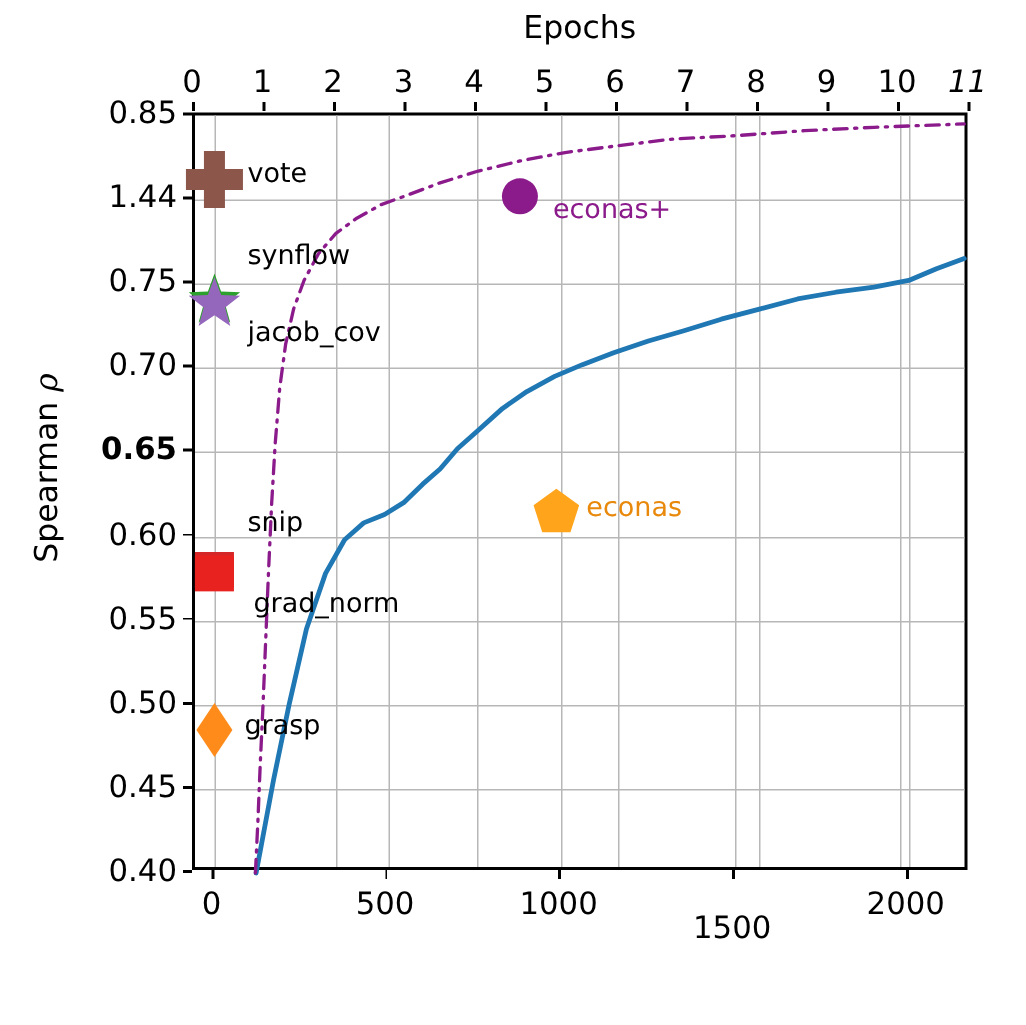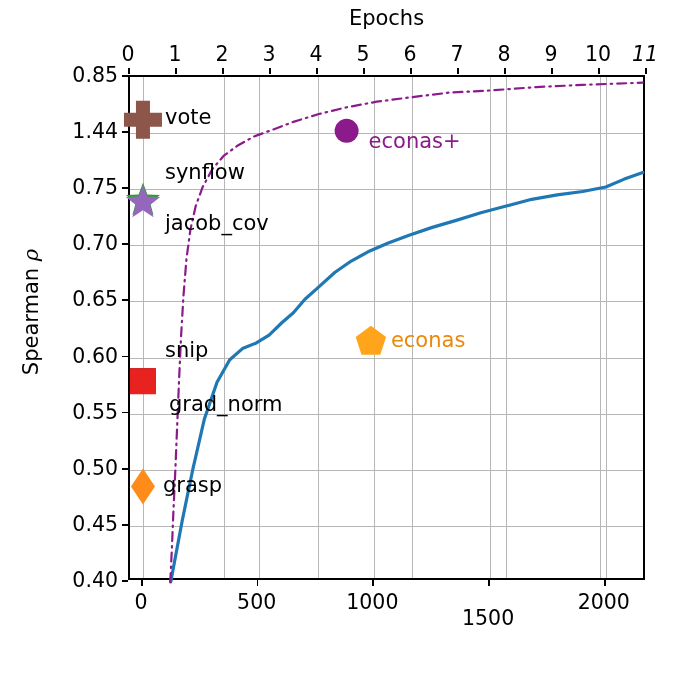--- a/index.html
+++ b/index.html
@@ -47,21 +47,21 @@
     transform:rotate(-90deg);
     transform-origin:center center;
     text-align:center;font-size:21px;color:#000;
   }
   #ylabel i{font-family:"DejaVu Serif","Liberation Serif",serif;font-style:italic;}
 
   
   #curves{position:absolute;left:0;top:0;width:517px;height:505px;overflow:visible;}
 
   
-  .ann{position:absolute;font-size:21px;white-space:nowrap;color:#000;}
+  .ann{position:absolute;font-size:18px;white-space:nowrap;color:#000;}
 </style>
 </head>
 <body>
 
 <div id="fig">
 
   <div id="toplabel">Epochs</div>
 
   <div id="ylabel">Spearman <i>ρ</i></div>
 
@@ -72,21 +72,21 @@
       <div class="tl tl-x" style="left: 372.383px; top: 590px;">1000</div>
       <div class="tl tl-x" style="left: 488.095px; top: 590px; margin-top: 16px;">1500</div>
       <div class="tl tl-x" style="left: 603.807px; top: 590px;">2000</div>
     </div>
   <div id="yticklabels">
       <div class="tl tl-y" style="right: 566px; top: 580px; left: auto;">0.40</div>
       <div class="tl tl-y" style="right: 566px; top: 523.889px; left: auto;">0.45</div>
       <div class="tl tl-y" style="right: 566px; top: 467.778px; left: auto;">0.50</div>
       <div class="tl tl-y" style="right: 566px; top: 411.667px; left: auto;">0.55</div>
       <div class="tl tl-y" style="right: 566px; top: 355.556px; left: auto;">0.60</div>
-      <div class="tl tl-y" style="right: 566px; top: 299.444px; left: auto;">0.65</div>
+      <div class="tl tl-y" style="right: 566px; top: 299.444px; left: auto; font-weight: bold;">0.65</div>
       <div class="tl tl-y" style="right: 566px; top: 243.333px; left: auto;">0.70</div>
       <div class="tl tl-y" style="right: 566px; top: 187.222px; left: auto;">0.75</div>
       <div class="tl tl-y" style="right: 566px; top: 131.111px; left: auto;">1.44</div>
       <div class="tl tl-y" style="right: 566px; top: 75px; left: auto; text-align: center;">0.85</div>
     </div>
   <div id="topticklabels">
       <div class="tl tl-top" style="left: 128px; top: 42px;">0</div>
       <div class="tl tl-top" style="left: 175px; top: 42px;">1</div>
       <div class="tl tl-top" style="left: 222px; top: 42px;">2</div>
       <div class="tl tl-top" style="left: 269px; top: 42px;">3</div>

